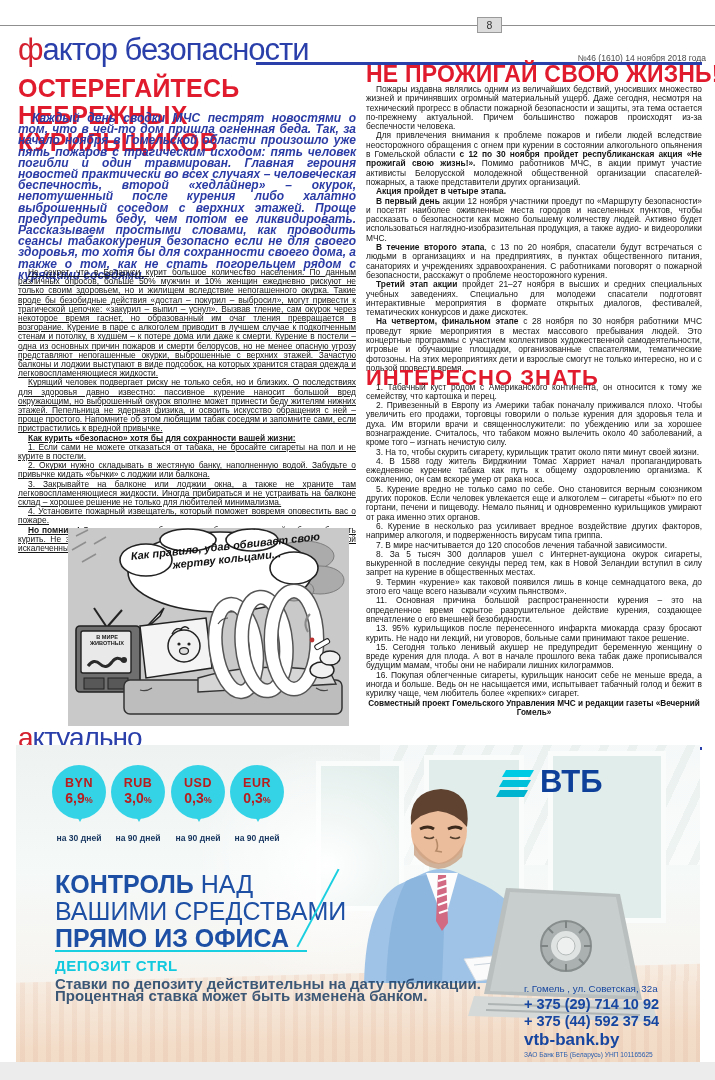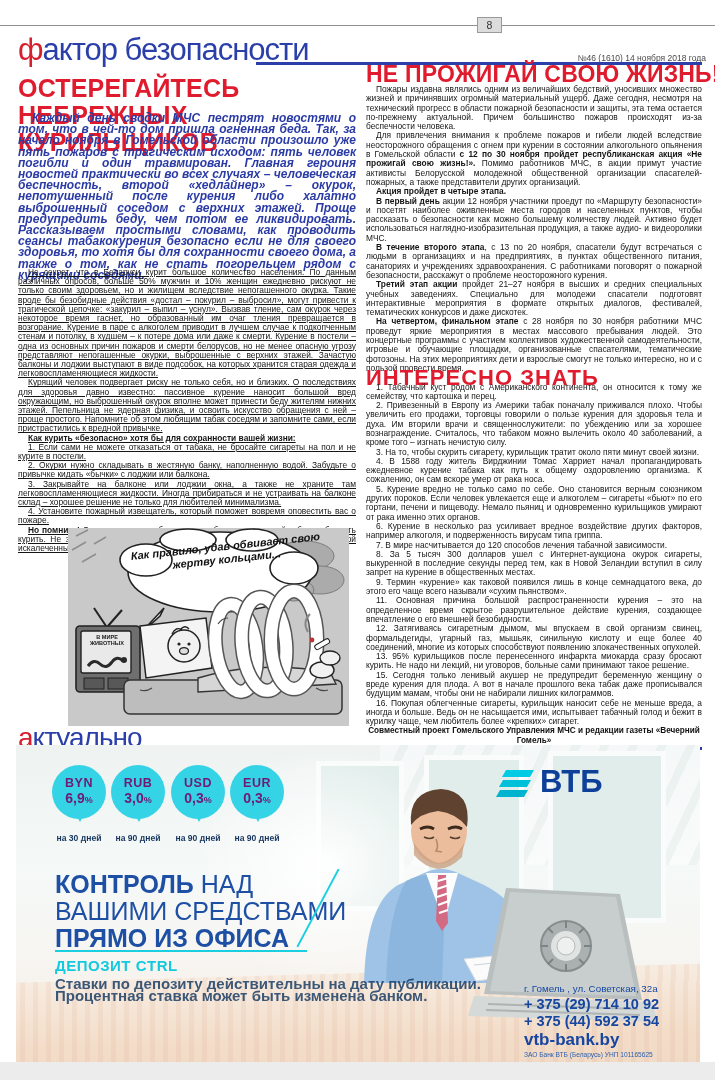--- a/index.html
+++ b/index.html
@@ -58,21 +58,21 @@
   .beams{position:absolute;right:0;top:0;width:320px;height:120px;opacity:.5;
       background:repeating-linear-gradient(115deg,#fdfefe 0 18px,#e8efed 18px 26px);}
   .glow{position:absolute;left:180px;top:0;width:260px;height:240px;
       background:radial-gradient(closest-side,#ffffff,rgba(255,255,255,0));}
   .desk{position:absolute;left:-20px;top:228px;width:740px;height:120px;transform:rotate(-1.6deg);
       background:linear-gradient(180deg,#f7ece1 0%,#f3ddc9 55%,#efd8c4 100%);}
   .desk-grain{position:absolute;inset:0;
       background:repeating-linear-gradient(92deg,rgba(205,140,110,.10) 0 5px,transparent 5px 13px);}
 
   .balloon{position:absolute;top:20px;width:54px;height:54px;border-radius:50%;
-      background:#35d3e6;color:#701a75;text-align:center;}
+      background:#35d3e6;color:#b91c1c;text-align:center;}
   .balloon:after{content:"";position:absolute;left:23px;bottom:-8px;border:5px solid transparent;
       border-top:9px solid #35d3e6;}
   .balloon .cur{display:block;font-size:12.5px;font-weight:bold;margin-top:11px;letter-spacing:.5px;}
   .balloon .rate{display:block;font-size:14px;font-weight:bold;}
   .balloon .pct{font-size:9px;}
   .term{position:absolute;top:88px;width:54px;text-align:center;font-size:8.6px;
       font-weight:bold;color:#16355f;}
 
   .vtb-logo{position:absolute;left:478px;top:22px;display:flex;align-items:flex-start;}
   .vtb-stripes{display:block;margin-top:3px;}
@@ -215,21 +215,20 @@
     <p>1. Табачный куст родом с Американского континента, он относится к тому же семейству, что картошка и перец.</p>
     <p>2. Привезенный в Европу из Америки табак поначалу приживался плохо. Чтобы увеличить его продажи, торговцы говорили о пользе курения для здоровья тела и духа. Им вторили врачи и священнослужители: по убеждению или за хорошее вознаграждение. Считалось, что табаком можно вылечить около 40 заболеваний, а кроме того – изгнать нечистую силу.</p>
     <p>3. На то, чтобы скурить сигарету, курильщик тратит около пяти минут своей жизни.</p>
     <p>4. В 1588 году житель Вирджинии Томас Харриет начал пропагандировать ежедневное курение табака как путь к общему оздоровлению организма. К сожалению, он сам вскоре умер от рака носа.</p>
     <p>5. Курение вредно не только само по себе. Оно становится верным союзником других пороков. Если человек увлекается еще и алкоголем – сигареты «бьют» по его гортани, печени и пищеводу. Немало пьяниц и одновременно курильщиков умирают от рака именно этих органов.</p>
     <p>6. Курение в несколько раз усиливает вредное воздействие других факторов, например алкоголя, и подверженность вирусам типа гриппа.</p>
     <p>7. В мире насчитывается до 120 способов лечения табачной зависимости.</p>
     <p>8. За 5 тысяч 300 долларов ушел с Интернет-аукциона окурок сигареты, выкуренной в последние секунды перед тем, как в Новой Зеландии вступил в силу запрет на курение в общественных местах.</p>
     <p>9. Термин «курение» как таковой появился лишь в конце семнадцатого века, до этого его чаще всего называли «сухим пьянством».</p>
     <p>11. Основная причина большой распространенности курения – это на определенное время скрытое разрушительное действие курения, создающее впечатление о его внешней безобидности.</p>
-    <p>12. Затягиваясь сигаретным дымом, мы впускаем в свой организм свинец, формальдегиды, угарный газ, мышьяк, синильную кислоту и еще более 40 соединений, многие из которых способствуют появлению злокачественных опухолей.</p>
     <p>13. 95% курильщиков после перенесенного инфаркта миокарда сразу бросают курить. Не надо ни лекций, ни уговоров, больные сами принимают такое решение.</p>
     <p>15. Сегодня только ленивый акушер не предупредит беременную женщину о вреде курения для плода. А вот в начале прошлого века табак даже прописывался будущим мамам, чтобы они не набирали лишних килограммов.</p>
     <p>16. Покупая облегченные сигареты, курильщик наносит себе не меньше вреда, а иногда и больше. Ведь он не насыщается ими, испытывает табачный голод и бежит в курилку чаще, чем любитель более «крепких» сигарет.</p>
     <p class="project">Совместный проект Гомельского Управления МЧС и редакции газеты «Вечерний Гомель»</p>
   </div>
 
   <div class="sec-head" style="left:18px;top:722px;font-size:28px;">
     <span class="ini">а</span><span class="rest">ктуально</span>
   </div>
   <div class="rule2"></div>

